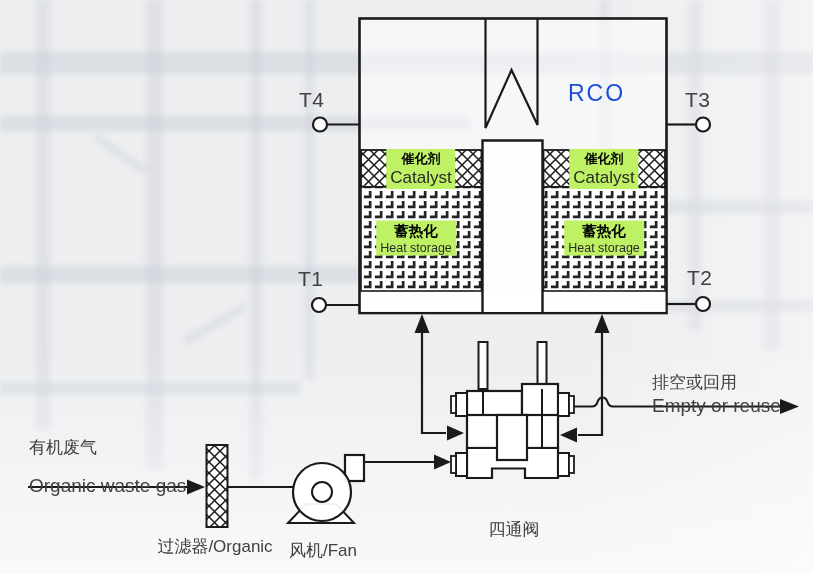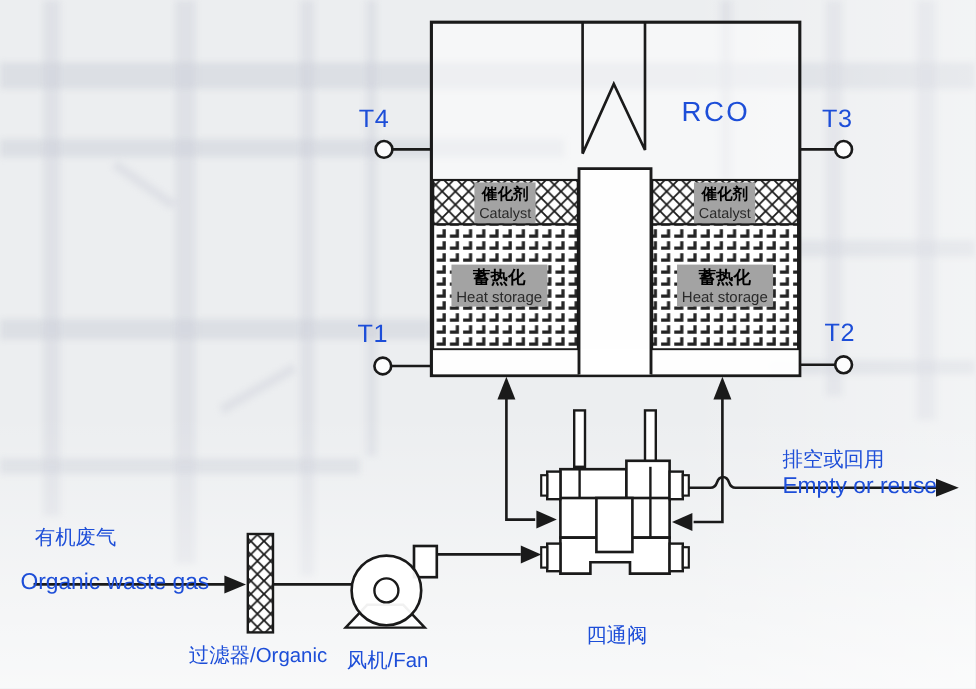--- a/index.html
+++ b/index.html
@@ -11,34 +11,34 @@
   
   .bg{position:absolute; pointer-events:none;}
   #bg-wrap{position:absolute; inset:0; filter:blur(2.5px);}
   .beam{background:rgba(198,202,212,0.42);}
   .post{background:rgba(202,206,215,0.38);}
   #bg-fade{position:absolute; inset:0;
     background:linear-gradient(180deg, rgba(255,255,255,0) 60%, rgba(255,255,255,0.65) 100%),
                linear-gradient(90deg, rgba(255,255,255,0) 70%, rgba(255,255,255,0.35) 100%);}
   
   #diagram{position:absolute; inset:0;}
-  .lbl{position:absolute; color:#1d4ed8; white-space:nowrap; line-height:1.2;}
+  .lbl{position:absolute; color:#404040; white-space:nowrap; line-height:1.2;}
   .sensor-lbl{font-size:21px; letter-spacing:0.5px;}
   .rco-lbl{font-size:23px; letter-spacing:2px; color:#1d4ed8;}
   .cn{font-size:17px;}
   .en{font-size:19px;margin-top:16px;}
   .center{transform:translateX(-50%);}
   .tagbox{
     position:absolute; transform:translate(-50%,-50%);
-    background:#a3a3a3; text-align:center; padding:1px 4px;
+    background:#bef264; text-align:center; padding:1px 4px;
   }
   .tagbox .zh{display:block; font-weight:bold;}
   .tagbox .en2{display:block; color:#2a2a2a;}
   #cat-left .zh, #cat-right .zh{font-size:13px;}
-  #cat-left .en2, #cat-right .en2{font-size:12px;}
+  #cat-left .en2, #cat-right .en2{font-size:17px;}
   #heat-left .zh, #heat-right .zh{font-size:14.5px;}
   #heat-left .en2, #heat-right .en2{font-size:12.5px;}
 </style>
 </head>
 <body>
 
 <div id="stage">
 
   <div id="bg-wrap">
     <div class="bg beam" style="left:0;top:52px;width:813px;height:22px;"></div>
@@ -201,21 +201,21 @@
     <div class="tagbox" id="heat-left" style="left:416px;top:238px;">
       <span class="zh">蓄热化</span>
       <span class="en2">Heat storage</span>
     </div>
     <div class="tagbox" id="heat-right" style="left:604px;top:238px;">
       <span class="zh">蓄热化</span>
       <span class="en2">Heat storage</span>
     </div>
 
     <div class="lbl cn" style="left:29px;top:438px;">有机废气</div>
-    <div class="lbl en" style="left:17px;top:459px;text-align:center;">Organic waste gas</div>
+    <div class="lbl en" style="left:29px;top:459px;text-align:center;">Organic waste gas</div>
 
     <div class="lbl cn" style="left:652px;top:357px;margin-top:16px;">排空或回用</div>
     <div class="lbl en" style="left:652px;top:379px;">Empty or reuse</div>
 
     <div class="lbl cn center" style="left:215px;top:537px;">过滤器/Organic</div>
     <div class="lbl cn center" style="left:323px;top:541px;">风机/Fan</div>
 
     <div class="lbl cn center" style="left:514px;top:520px;">四通阀</div>
   </div>
 </div>

